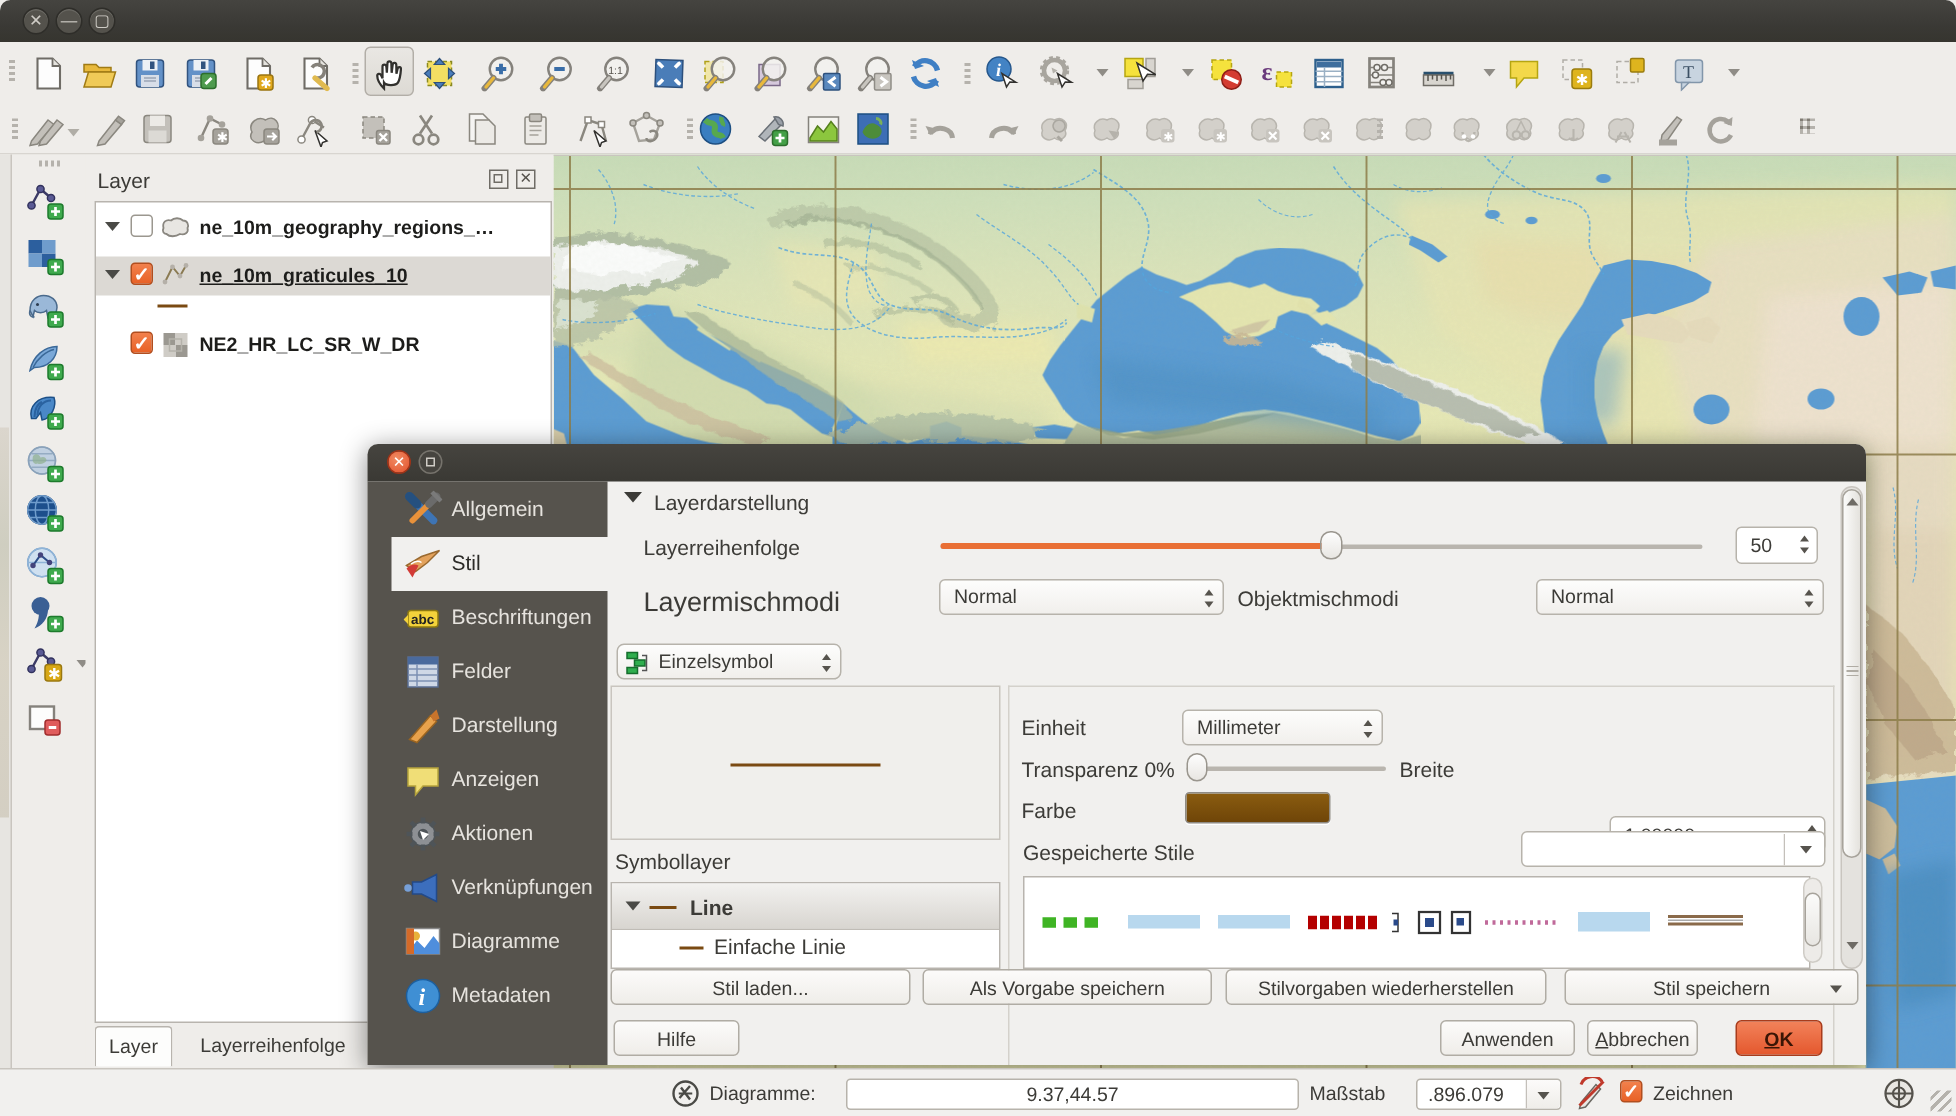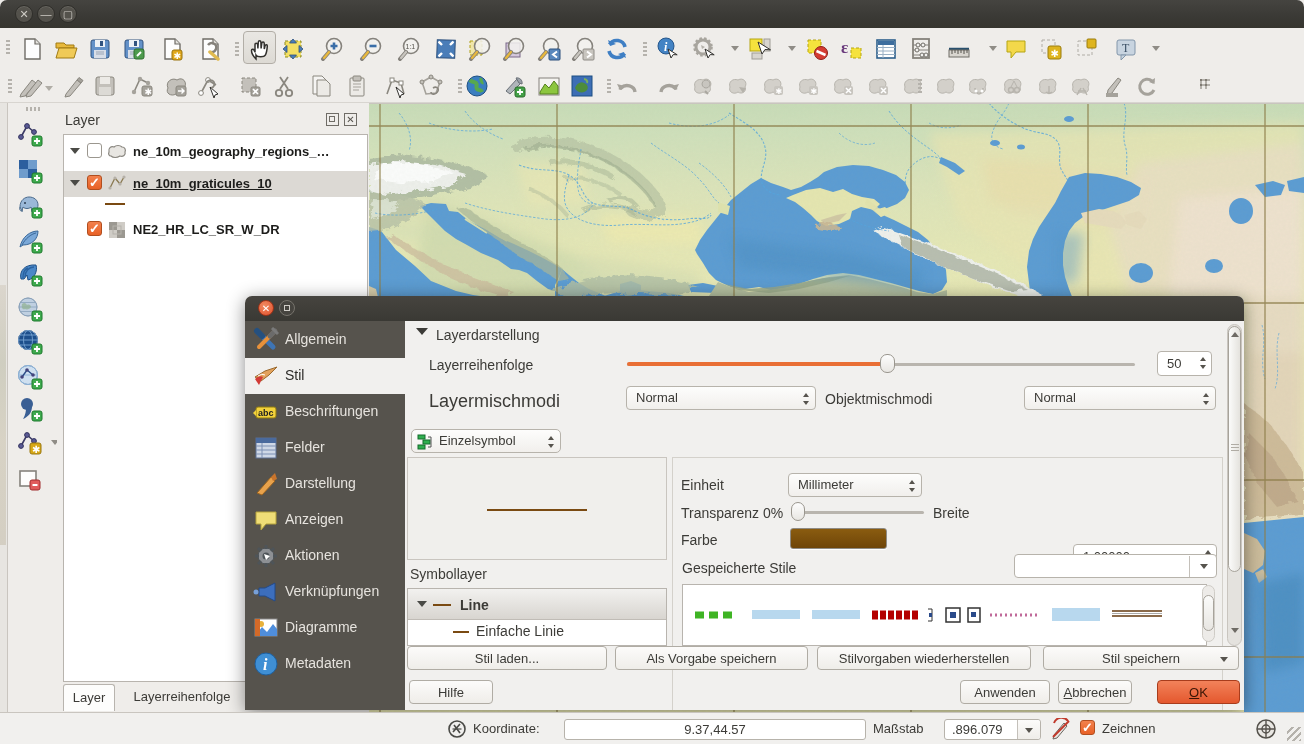--- a/index.html
+++ b/index.html
@@ -40,21 +40,21 @@
 
 
 #status { position:absolute; left:0; top:712px; width:1304px; height:32px; background:#f1f0ee; border-top:1px solid #c9c5bf; font-size:13px; color:#3c3b37;}
 
 
 #dlg { position:absolute; left:245px; top:296px; width:999px; height:414px; background:#f1f0ee;
   border-radius:7px 7px 0 0; box-shadow:0 3px 18px rgba(0,0,0,.45); }
 #dlgtitle { position:absolute; left:0; top:0; width:999px; height:25px; background:linear-gradient(#46443f,#3a3934); border-radius:7px 7px 0 0; }
 #dlgtitle .t { position:absolute; left:86px; top:3px; color:#e8e5e0; font-size:14px; font-weight:bold; }
 #nav { position:absolute; left:0; top:25px; width:160px; height:389px; background:#56534d; }
-.nitem { position:absolute; left:0; width:160px; height:36px; color:#e6e3de; font-size:14px;text-decoration:underline; }
+.nitem { position:absolute; left:16px; width:160px; height:36px; color:#e6e3de; font-size:14px;text-decoration:underline; }
 .nitem .lbl { position:absolute; left:40px; top:9px; }
 .nitem.sel { background:#f1f0ee; color:#2c2b28; }
 #content { position:absolute; left:160px; top:25px; width:839px; height:389px; }
 .dl { font-size:13px; color:#3c3b37; position:absolute; white-space:nowrap; }
 .combo { position:absolute; background:linear-gradient(#fdfdfc,#f1efec); border:1px solid #b7b3ab; border-radius:4px; font-size:13px; color:#3c3b37; }
 .combo .ct { position:absolute; left:9px; top:3px; }
 .spin { position:absolute; background:#fff; border:1px solid #b7b3ab; border-radius:4px; font-size:13px; color:#3c3b37;}
 .updown { position:absolute; right:6px; }
 .ua { display:block; width:0; height:0; border-left:3.5px solid transparent; border-right:3.5px solid transparent; border-bottom:4px solid #56534d; margin-bottom:4px;}
 .da { display:block; width:0; height:0; border-left:3.5px solid transparent; border-right:3.5px solid transparent; border-top:4px solid #56534d; }
@@ -871,37 +871,37 @@
     <div style="position:absolute;left:798px;top:274px;width:11px;height:36px;background:linear-gradient(#fbfbfa,#e8e6e2);border:1px solid #a7a39b;border-radius:6px;"></div>
 
     <div class="pbtn" style="left:2px;top:325px;width:200px;height:24px;padding-top:4px;">Stil laden...</div>
     <div class="pbtn" style="left:210px;top:325px;width:193px;height:24px;padding-top:4px;">Als Vorgabe speichern</div>
     <div class="pbtn" style="left:412px;top:325px;width:214px;height:24px;padding-top:4px;">Stilvorgaben wiederherstellen</div>
     <div class="pbtn" style="left:638px;top:325px;width:196px;height:24px;padding-top:4px;">Stil speichern
       <span class="darr" style="right:10px;top:10px;border-top-color:#56534d;"></span></div>
     <div class="pbtn" style="left:4px;top:359px;width:84px;height:24px;padding-top:4px;">Hilfe</div>
     <div class="pbtn" style="left:555px;top:359px;width:90px;height:24px;padding-top:4px;">Anwenden</div>
     <div class="pbtn" style="left:653px;top:359px;width:74px;height:24px;padding-top:4px;"><u>A</u>bbrechen</div>
-    <div class="pbtn" style="left:752px;top:359px;width:83px;height:24px;padding-top:4px;background:linear-gradient(#f2825a,#e4582e);border-color:#a83c1c;color:#3a1505;"><u>O</u>K</div>
+    <div class="pbtn" style="left:752px;top:359px;width:58px;height:24px;padding-top:4px;background:linear-gradient(#f2825a,#e4582e);border-color:#a83c1c;color:#3a1505;font-weight:bold;"><u>O</u>K</div>
   </div>
 
   <div style="position:absolute;left:982px;top:28px;width:15px;height:322px;background:#e4e2de;border:1px solid #c9c5bf;border-radius:8px;"></div>
   <div style="position:absolute;left:983px;top:30px;width:13px;height:246px;background:linear-gradient(to right,#fbfbfa,#e4e2dd);border:1px solid #a7a39b;border-radius:7px;"></div>
   <div style="position:absolute;left:986px;top:36px;width:0;height:0;border-left:4px solid transparent;border-right:4px solid transparent;border-bottom:5px solid #6e6b65;"></div>
   <div style="position:absolute;left:986px;top:332px;width:0;height:0;border-left:4px solid transparent;border-right:4px solid transparent;border-top:5px solid #6e6b65;"></div>
   <div style="position:absolute;left:986px;top:148px;width:8px;height:8px;background:repeating-linear-gradient(to bottom,#b0aca4 0 1px,transparent 1px 3px);"></div>
 </div>
 
 <div id="status">
   <svg width="20" height="20" viewBox="0 0 20 20" style="position:absolute;left:447px;top:6px;">
       <circle cx="10" cy="10" r="8" fill="none" stroke="#4a4a46" stroke-width="1.6"></circle>
       <path d="M6 13 L13 5 M7 6 l6 8" stroke="#4a4a46" stroke-width="1.6" fill="none"></path>
       <path d="M5.5 10 h9" stroke="#4a4a46" stroke-width="1.2"></path>
     </svg>
-  <span style="position:absolute;left:473px;top:8px;">Koordinate:</span>
+  <span style="position:absolute;left:473px;top:8px;">Diagramme:</span>
   <span style="position:absolute;left:564px;top:6px;width:302px;height:21px;background:#fff;border:1px solid #b7b3ab;border-radius:3px;text-align:center;padding-top:2px;">9.37,44.57</span>
   <span style="position:absolute;left:873px;top:8px;">Maßstab</span>
   <span style="position:absolute;left:944px;top:6px;width:97px;height:21px;background:#fff;border:1px solid #b7b3ab;border-radius:3px;">
     <span style="position:absolute;left:7px;top:2px;">.896.079</span>
     <span style="position:absolute;right:0;top:0;width:23px;height:19px;background:linear-gradient(#fcfbfa,#efede9);border-left:1px solid #c4c0ba;border-radius:0 3px 3px 0;"></span>
     <span class="darr" style="right:7px;top:8px;border-top-color:#56534d;"></span>
     </span>
   <svg width="22" height="22" viewBox="0 0 22 22" style="position:absolute;left:1050px;top:5px;">
       <path d="M4 17 L14 5 l3 3 L7 20 l-4 1z" fill="#e9e7e3" stroke="#6a6761"></path>
       <path d="M18 3 a8 8 0 0 0 -14 2" fill="none" stroke="#c0392b" stroke-width="2"></path>

